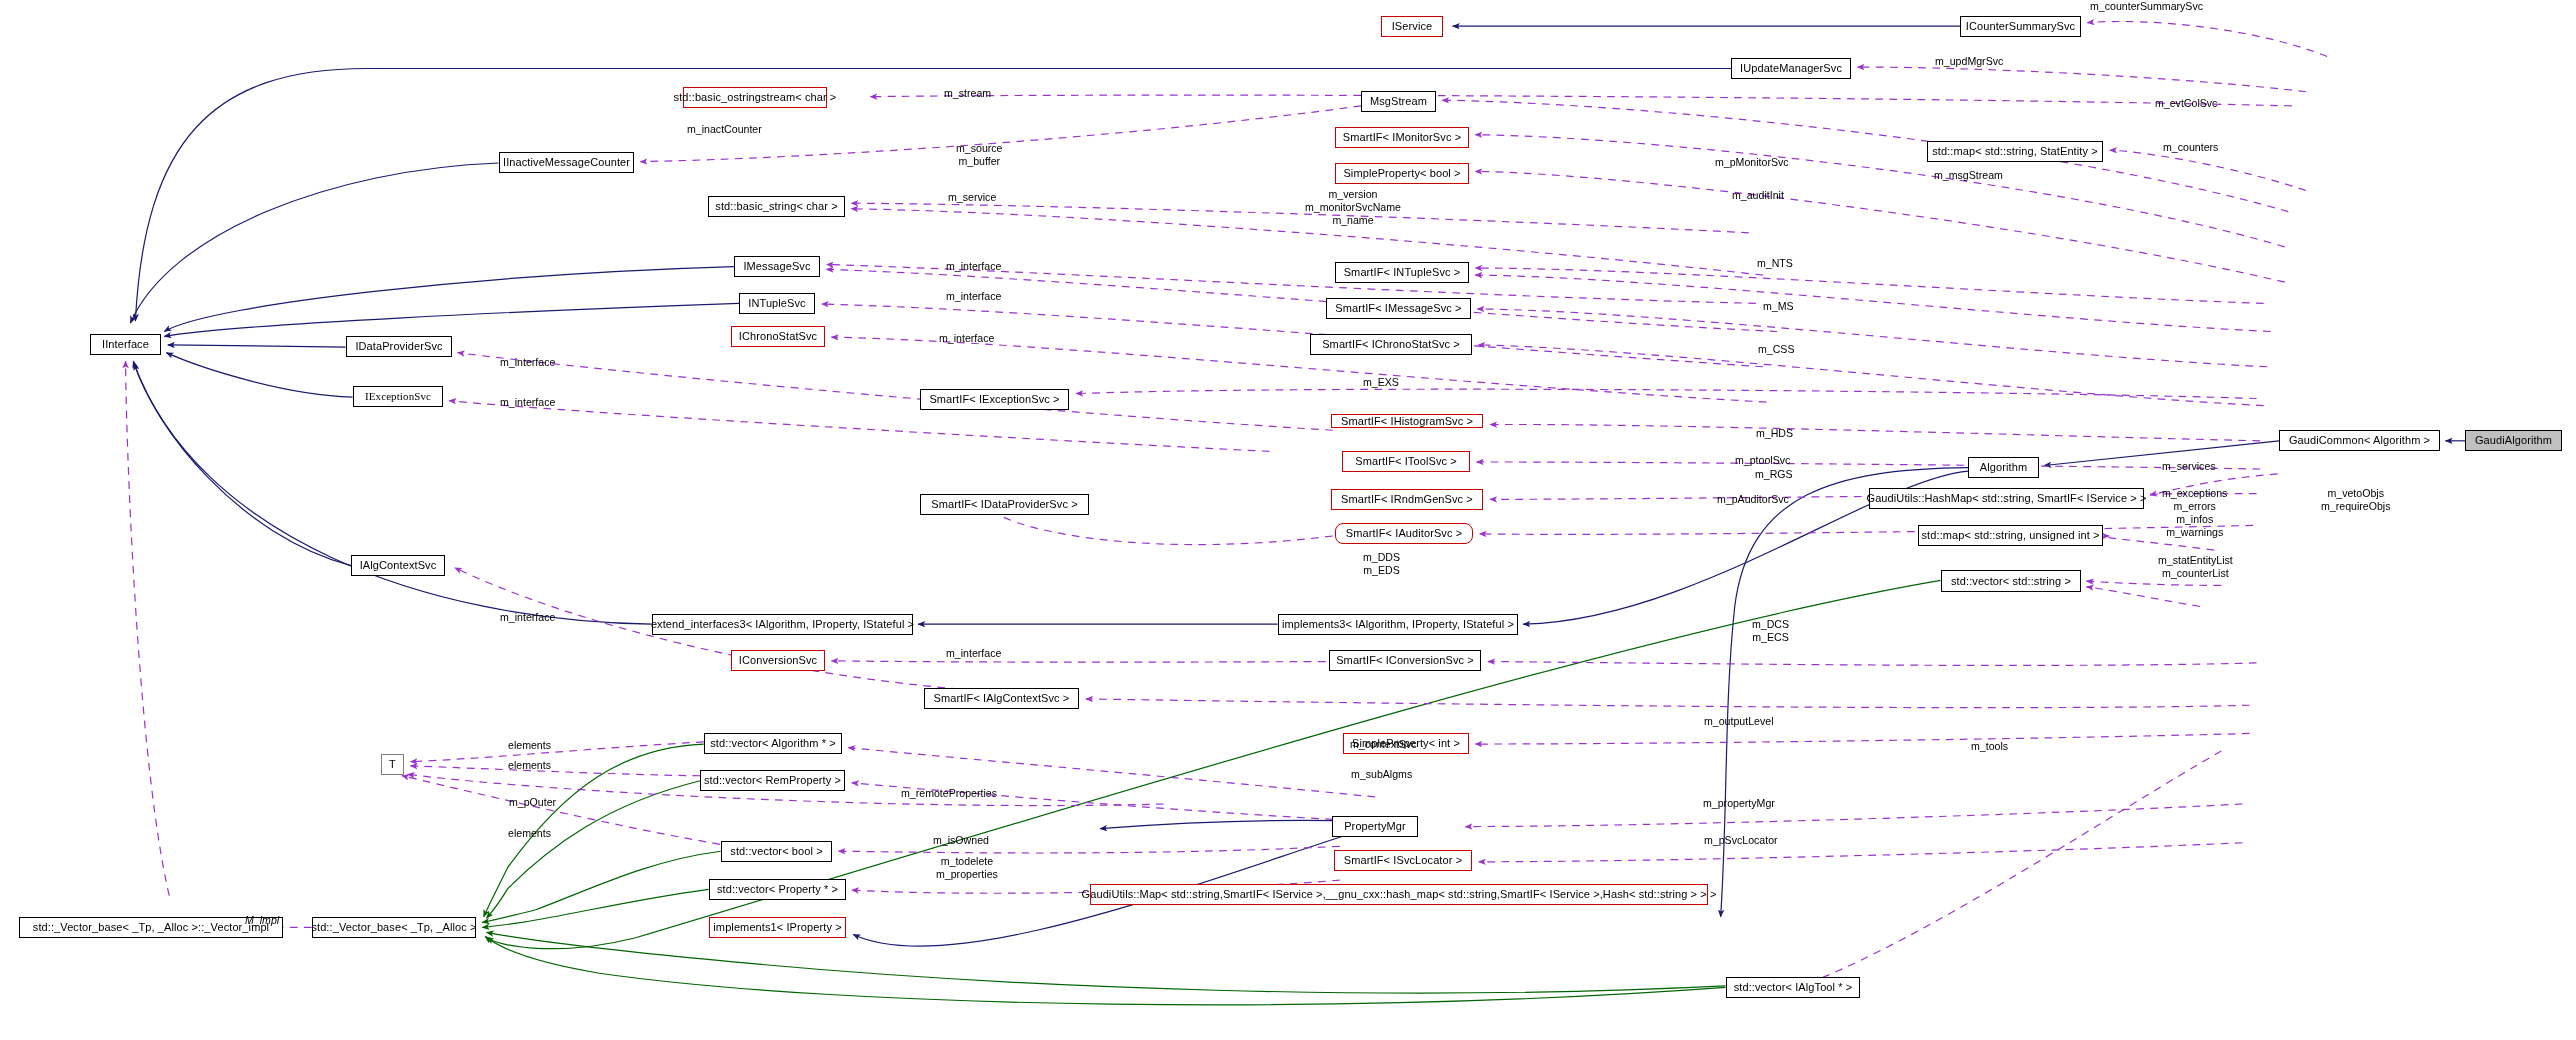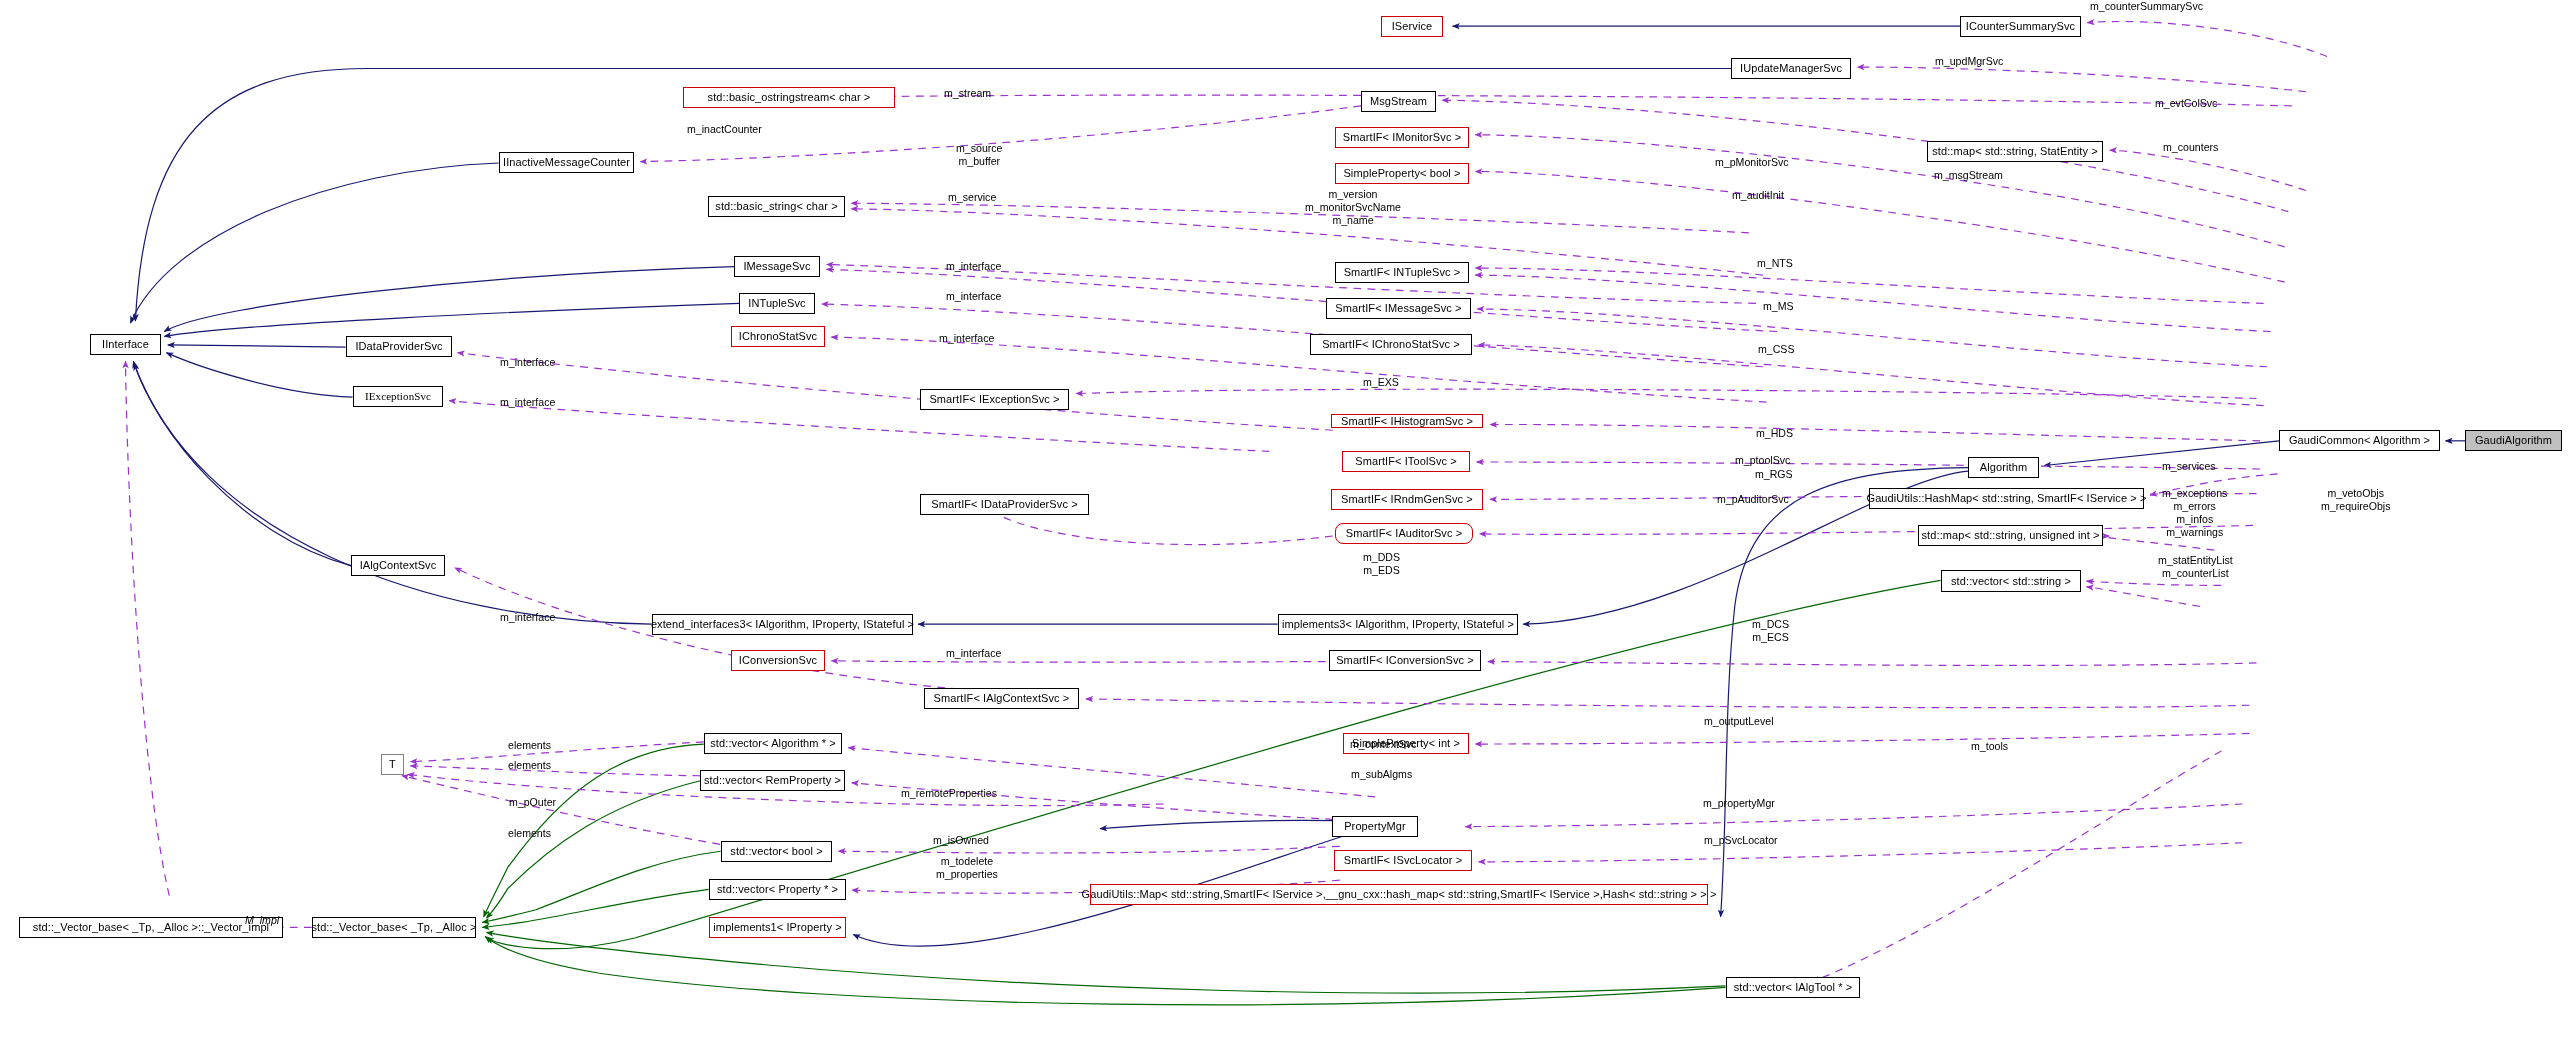--- a/index.html
+++ b/index.html
@@ -192,21 +192,21 @@
       <path d="M442,1315 L352,1315"></path>
 
       <path d="M240,1270 C200,1100 180,700 178,512"></path>
     </g>
   </svg>
 
   <div id="node-layer">
       <div class="node red" style="left: 1381px; top: 15.5px; width: 62px; height: 21px;">IService</div>
       <div class="node" style="left: 1960px; top: 15.5px; width: 121px; height: 21px;">ICounterSummarySvc</div>
       <div class="node" style="left: 1731px; top: 58px; width: 120px; height: 21px;">IUpdateManagerSvc</div>
-      <div class="node red" style="left: 683px; top: 87px; width: 212px; height: 21px;">std::basic_ostringstream&lt; char &gt;</div>
+      <div class="node red" style="left: 683px; top: 87px; width: 144px; height: 21px;">std::basic_ostringstream&lt; char &gt;</div>
       <div class="node" style="left: 1361px; top: 91px; width: 75px; height: 21px;">MsgStream</div>
       <div class="node red" style="left: 1335px; top: 127px; width: 134px; height: 21px;">SmartIF&lt; IMonitorSvc &gt;</div>
       <div class="node" style="left: 1927px; top: 141px; width: 176px; height: 21px;">std::map&lt; std::string, StatEntity &gt;</div>
       <div class="node red" style="left: 1335px; top: 163px; width: 134px; height: 21px;">SimpleProperty&lt; bool &gt;</div>
       <div class="node" style="left: 499px; top: 152px; width: 135px; height: 21px;">IInactiveMessageCounter</div>
       <div class="node" style="left: 708px; top: 196px; width: 137px; height: 21px;">std::basic_string&lt; char &gt;</div>
       <div class="node" style="left: 90px; top: 334px; width: 71px; height: 21px;">IInterface</div>
       <div class="node" style="left: 734px; top: 256px; width: 86px; height: 21px;">IMessageSvc</div>
       <div class="node" style="left: 1335px; top: 262px; width: 134px; height: 21px;">SmartIF&lt; INTupleSvc &gt;</div>
       <div class="node" style="left: 739px; top: 293px; width: 76px; height: 21px;">INTupleSvc</div>

